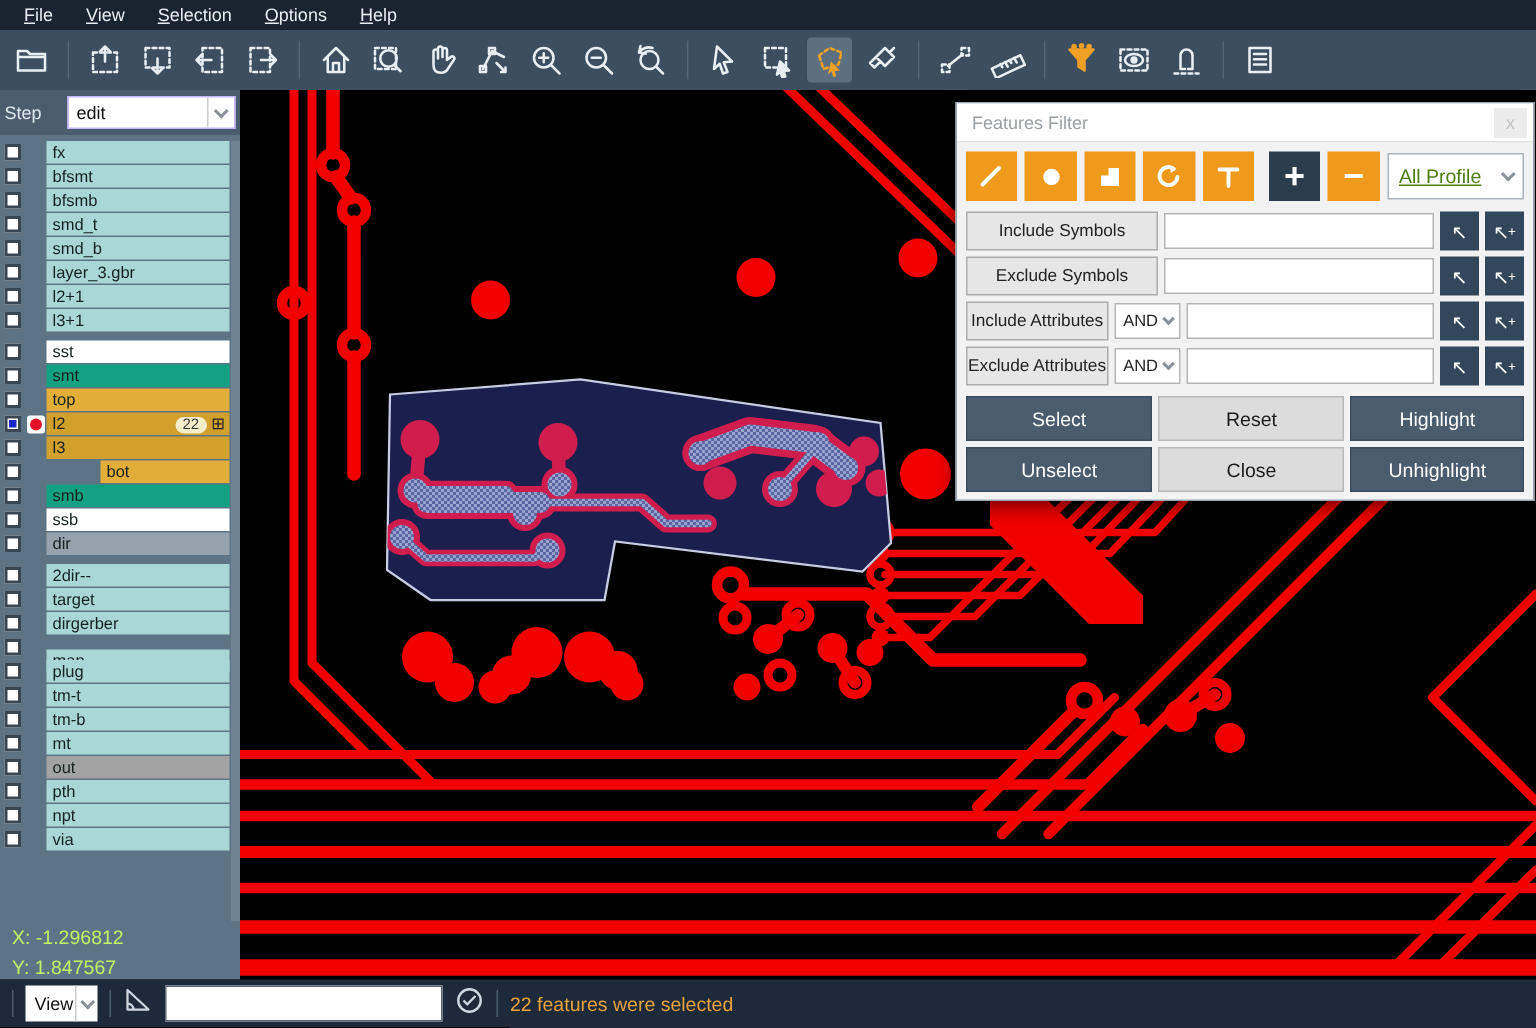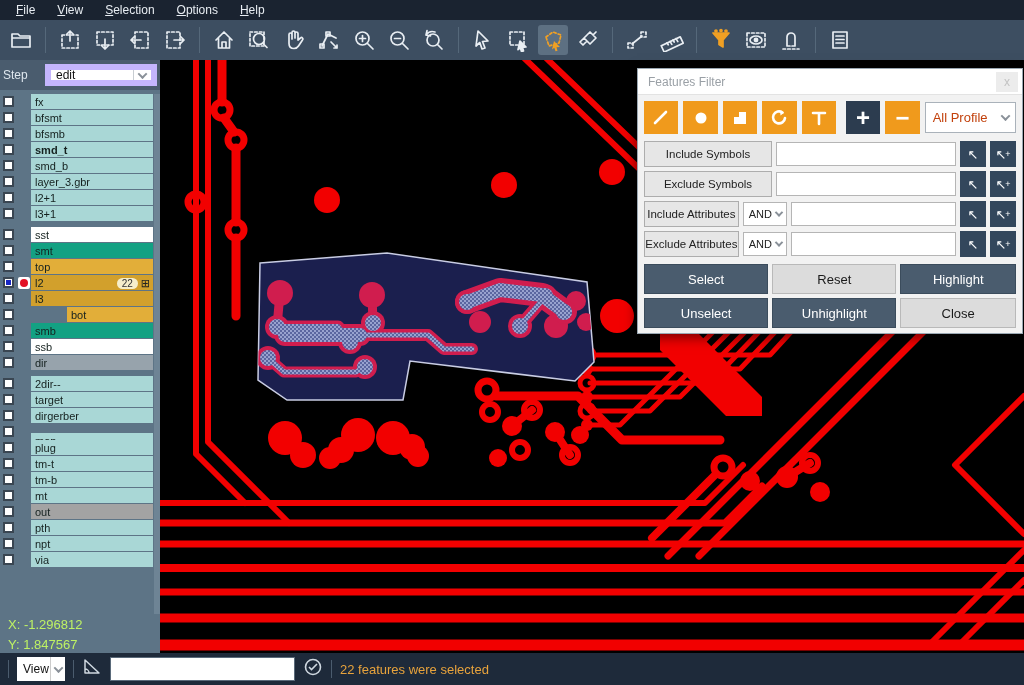--- a/index.html
+++ b/index.html
@@ -19,21 +19,21 @@
   .tbtn { width:30px; height:30px; display:flex; align-items:center; justify-content:center;
           border-radius:3px; flex:0 0 auto; }
   .tbtn.active { background:#5d7082; }
   .tsep { width:1px; height:26px; background:#2c3948; border-right:1px solid #55687a; margin:0 4px; flex:0 0 auto; }
 
   
   .sidebar { position:absolute; left:0; top:60px; width:160px; height:593px;
              background:#5d7486; overflow:hidden; }
   .steprow { height:30px; background:#4a5c6e; display:flex; align-items:center; padding:0 3px;gap:12px; }
   .steprow .steplabel { color:#dfe7ee; font-size:12px; width:30px; }
-  .combo { background:#fff; border:6px solid #c4b5fd; height:22px; flex:1;
+  .combo { background:#fff; border:1px solid #c4b5fd; height:22px; flex:1;
            display:flex; align-items:center; font-size:12px; color:#111; }
   .combo .val { flex:1; padding-left:5px; }
   .combo .cwrap { width:18px; height:100%; border-left:1px solid #c8cdd2;
                   display:flex; align-items:center; justify-content:center; }
   .chev { width:7px; height:7px; border-right:2px solid #8a9199; border-bottom:2px solid #8a9199;
           transform:rotate(45deg) translate(-1px,-1px); }
   .layers { padding-top:4px; }
   .lrow { height:15px; margin-bottom:1px; display:flex; align-items:center; }
   .lgap { height:5px; }
   .cbcell { width:16px; display:flex; justify-content:center; }
@@ -66,21 +66,21 @@
   .dclose { width:22px; height:20px; background:#ececec; color:#c2c2c2; font-size:12px;
             display:flex; align-items:center; justify-content:center; }
   .dbody { padding:6px; }
   .toolrow { display:flex; align-items:center; gap:5px; margin-bottom:7px; }
   .obtn { width:35px; height:33px; background:#f09a1c; display:flex; align-items:center; justify-content:center; }
   .obtn.navy { background:#2c3c4f; }
   .pm { color:#fff; font-size:24px; font-weight:bold; line-height:1; }
   .spacer { flex:1; }
   .profile { width:93px; height:31px; background:#fff; border:1px solid #aab2ba;
              display:flex; align-items:center; }
-  .profile .val { flex:1; font-size:13px; color:#c2410c; padding-left:7px; }
+  .profile .val { flex:1; font-size:13px; color:#4d7c0f; padding-left:7px;text-decoration:underline; }
   .frow { display:flex; align-items:center; gap:4px; margin-bottom:4px; height:26px; }
   .flabel { width:128px; height:26px; background:#e6e6e6; border:1px solid #adadad;
             color:#222; font-size:11.5px; display:flex; align-items:center; justify-content:center; }
   .andsel { width:54px; height:24px; background:#fff; border:1px solid #b5b5b5;
             display:flex; align-items:center; font-size:11px; color:#222; }
   .andsel .val { flex:1; padding-left:5px; }
   .finput { flex:1; height:24px; background:#fff; border:1px solid #b5b5b5; font-size:12px; padding:0 4px;
             font-family:"Liberation Sans", sans-serif; }
   .pick { width:26px; height:26px; background:#33475c; color:#fff; display:flex;
           align-items:center; justify-content:center; font-size:13px; flex:0 0 auto; }
@@ -445,21 +445,21 @@
           <div class="dotcell"></div>
           <div class="lname" style="background: rgb(169, 215, 214);">
             <span class="nm">bfsmb</span>
           </div>
         </div>
         <div class="lrow">
           <div class="cbcell">
             <div class="cb"></div>
           </div>
           <div class="dotcell"></div>
-          <div class="lname" style="background: rgb(169, 215, 214); font-weight: bold;">
+          <div class="lname" style="background: rgb(169, 215, 214);">
             <span class="nm">smd_t</span>
           </div>
         </div>
         <div class="lrow">
           <div class="cbcell">
             <div class="cb"></div>
           </div>
           <div class="dotcell"></div>
           <div class="lname" style="background: rgb(169, 215, 214);">
             <span class="nm">smd_b</span>
@@ -778,22 +778,22 @@
             <input class="finput" style="">
             <div class="pick">↖</div>
             <div class="pick">↖<sup>+</sup></div>
           </div>
         </div>
       <div class="agrid" id="dlgactions">
           <div class="abtn dark">Select</div>
           <div class="abtn light">Reset</div>
           <div class="abtn dark">Highlight</div>
           <div class="abtn dark">Unselect</div>
+          <div class="abtn light">Close</div>
           <div class="abtn dark">Unhighlight</div>
-          <div class="abtn light">Close</div>
         </div>
     </div>
   </div>
 
   <div class="statusbar">
     <span class="ssep"></span>
     <div class="unitcombo">
       <span class="val">View</span>
       <span class="cwrap">
           <span class="chev"></span>

